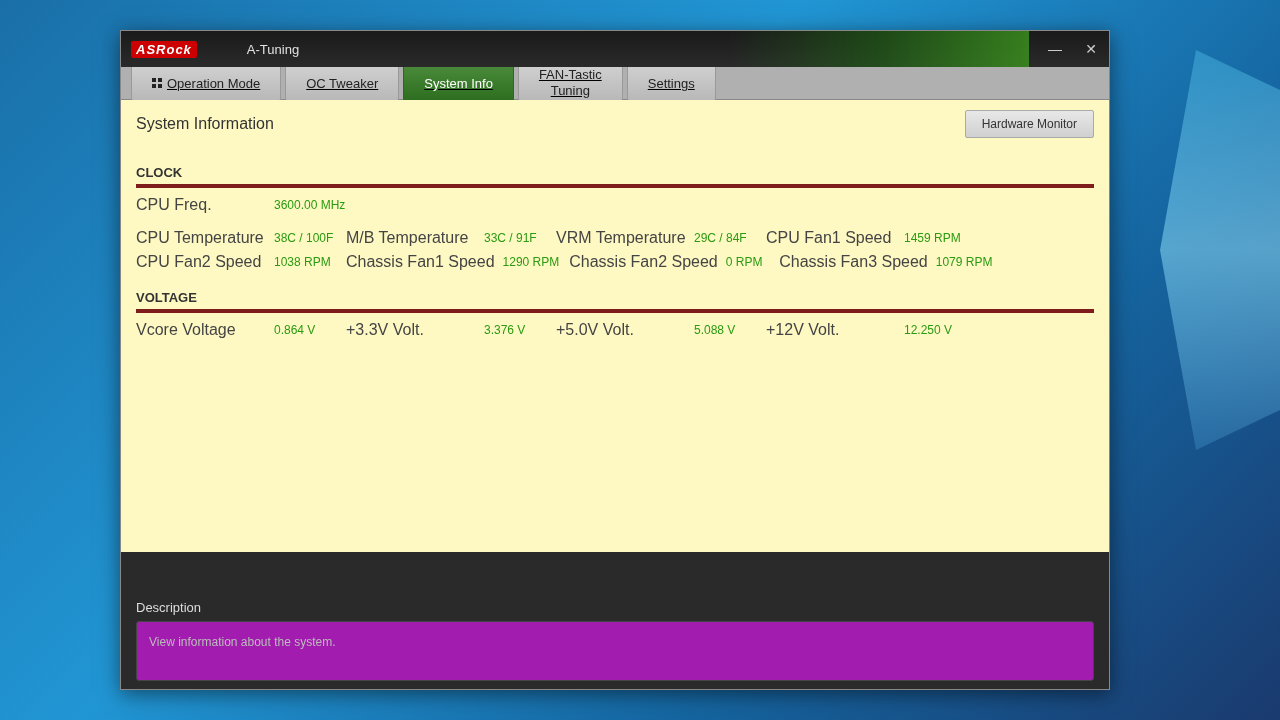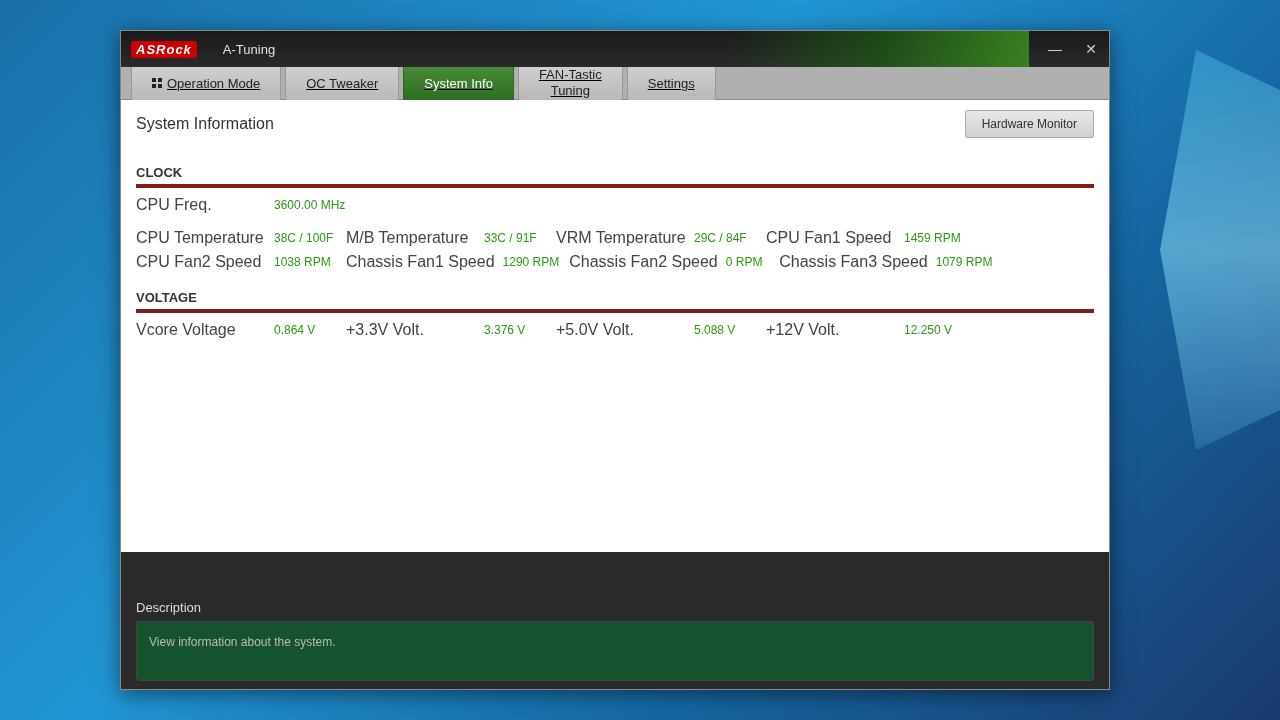--- a/index.html
+++ b/index.html
@@ -53,21 +53,21 @@
       padding: 0 10px;
       flex-shrink: 0;
       position: relative;
     }
 
     .title-bar-logo {
       color: #fff;
       font-size: 13px;
       font-weight: bold;
       font-style: italic;
-      margin-right: 4px;
+      margin-right: 28px;
       background: #cc0000;
       padding: 1px 5px;
       border-radius: 2px;
       letter-spacing: 1px;
     }
 
     .title-bar-title {
       color: #e0e0e0;
       font-size: 13px;
       margin-left: 22px;
@@ -155,21 +155,21 @@
       flex: 1;
       background: #d8d8d8;
       display: flex;
       flex-direction: column;
       overflow: hidden;
     }
 
     
     .info-panel {
       flex: 1;
-      background: #ffffff;
+      background: #fef9c3;
       padding: 10px 15px;
       overflow-y: auto;
     }
 
     .info-header {
       display: flex;
       align-items: center;
       justify-content: space-between;
       margin-bottom: 15px;
       padding-bottom: 8px;
@@ -240,21 +240,21 @@
     }
 
     .desc-title {
       font-size: 13px;
       color: #ddd;
       margin-bottom: 6px;
       margin-top: 40px;
     }
 
     .desc-content {
-      background: #14532d;
+      background: #a21caf;
       border: 1px solid #444;
       border-radius: 3px;
       padding: 10px 12px;
       min-height: 60px;
     }
 
     .desc-text {
       font-size: 12px;
       color: #bbb;
     }

